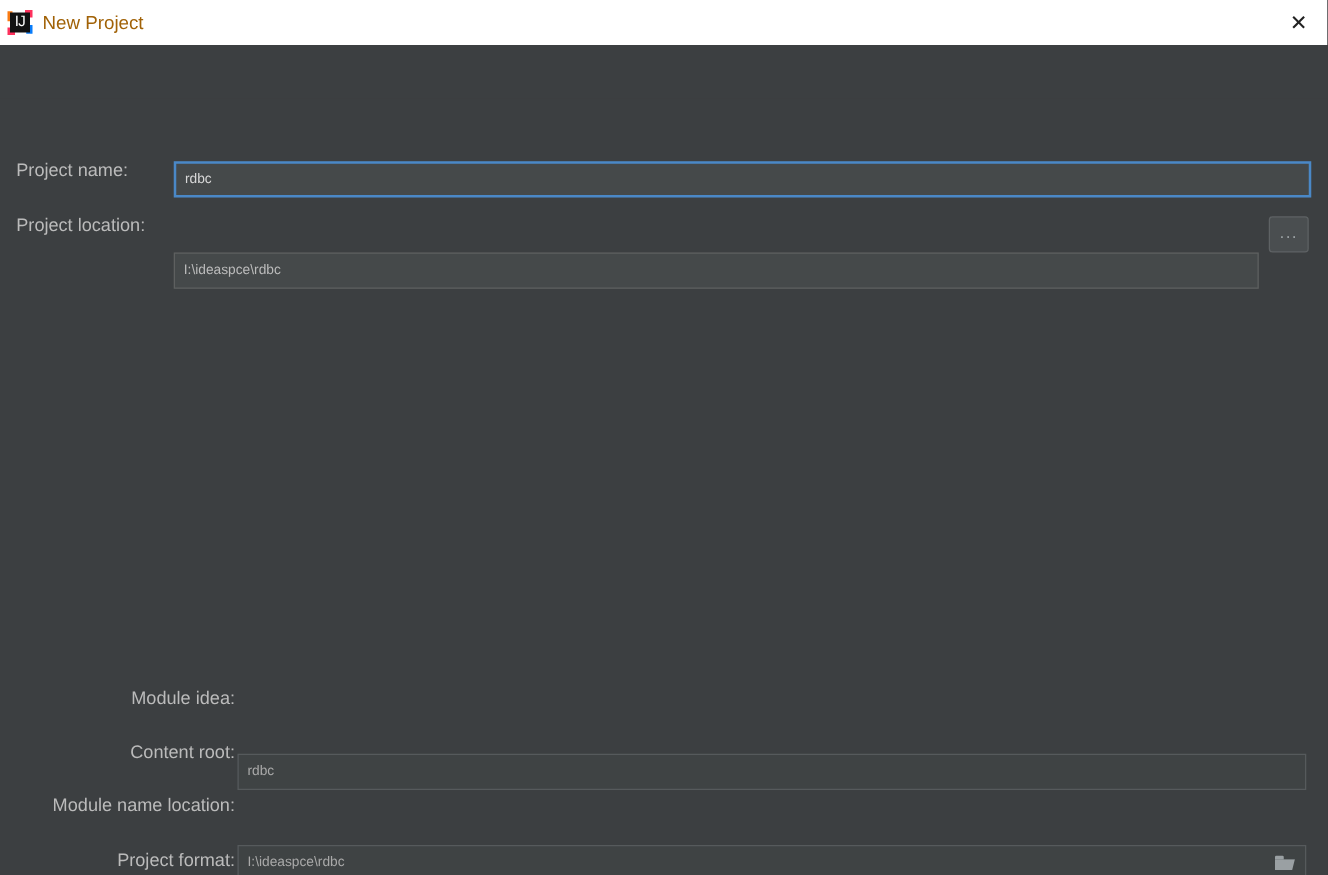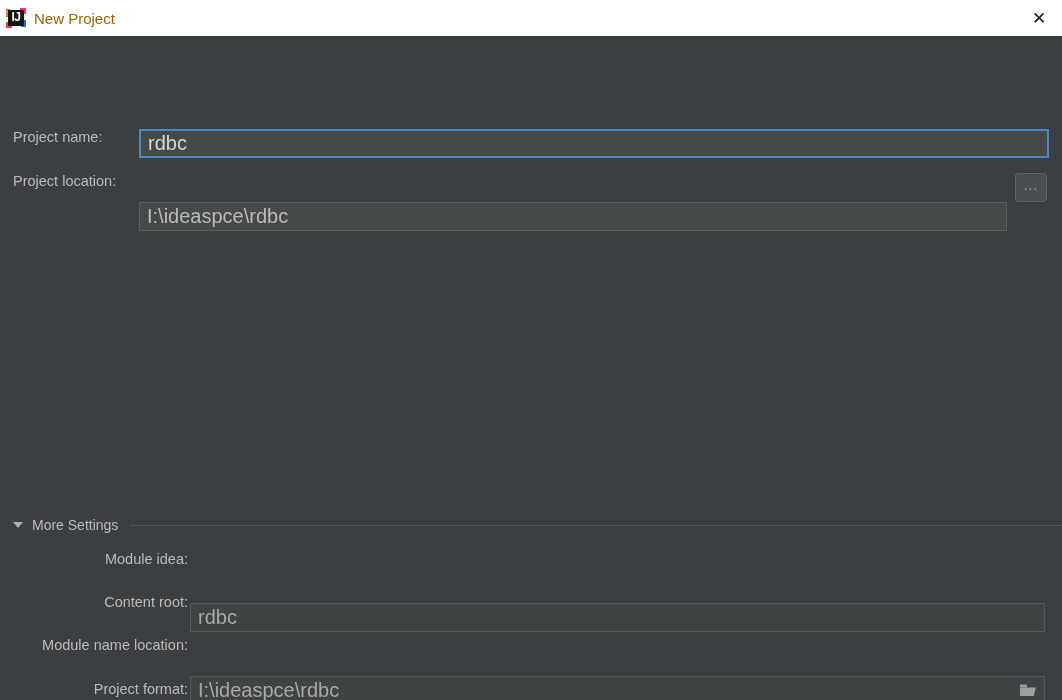--- a/index.html
+++ b/index.html
@@ -40,21 +40,21 @@
   .ij-logo .c-tr { position:absolute; right:0; top:0; width:6px; height:6px; background:#fe315d; }
   .ij-logo .c-bl { position:absolute; left:0; bottom:0; width:6px; height:6px; background:#fe315d; }
   .ij-logo .c-br { position:absolute; right:0; bottom:1px; width:5px; height:7px; background:#087cfa; }
   .ij-logo .ij-txt {
     position: absolute;
     left: 0; top: 3px;
     width: 20px;
     text-align: center;
     font-family: "Liberation Sans", sans-serif;
     font-size: 12px;
-    font-weight: bold;
+    font-weight: normal;
     color: #ffffff;
     letter-spacing: -0.5px;
     line-height: 12px;
     z-index: 2;
   }
   .title-text {
     margin-left: 8px;
     font-size: 15px;
     color: #a16207;
     font-family: "Liberation Sans", sans-serif;
@@ -89,21 +89,21 @@
     font-size: 14.5px;
     white-space: nowrap;
   }
 
   
   .field {
     box-sizing: border-box;
     background: #45494a;
     border: 1px solid #5e6060;
     color: #bbbbbb;
-    font-size: 20px;
+    font-size: 11px;
     height: 29px;
     line-height: 27px;
     padding: 0 7px;
     position: relative;
     overflow: hidden;
     white-space: nowrap;
   }
   .field.focused {
     border: 2px solid #4a88c7;
     background: #45494a;
@@ -255,25 +255,20 @@
   <div class="field focused" style="left:139px; top:50px; width:910px;">rdbc</div>
 
   <div class="row" style="left:13px; top:94px;">
     <div class="lbl" style="width:126px;">Project location:</div>
   </div>
   <div class="field" style="left:139px; top:94px; width:868px;">I:\ideaspce\rdbc</div>
   <div class="dots-btn" style="position:absolute; left:1015px; top:94px;">
     <span>...</span>
   </div>
 
-  <div class="more-settings">
-    <div class="tri-down"></div>
-    <div class="ms-label">More Settings</div>
-    <div class="ms-line"></div>
-  </div>
 
   <div class="row" style="left:38px; top:472px; width:150px; justify-content:flex-end;">
     <div class="lbl">Module idea:</div>
   </div>
   <div class="field disabled" style="left:190px; top:466px; width:855px;">rdbc</div>
 
   <div class="row" style="left:38px; top:515px; width:150px; justify-content:flex-end;">
     <div class="lbl">Content root:</div>
   </div>
   <div class="field disabled" style="left:190px; top:510px; width:855px;">

